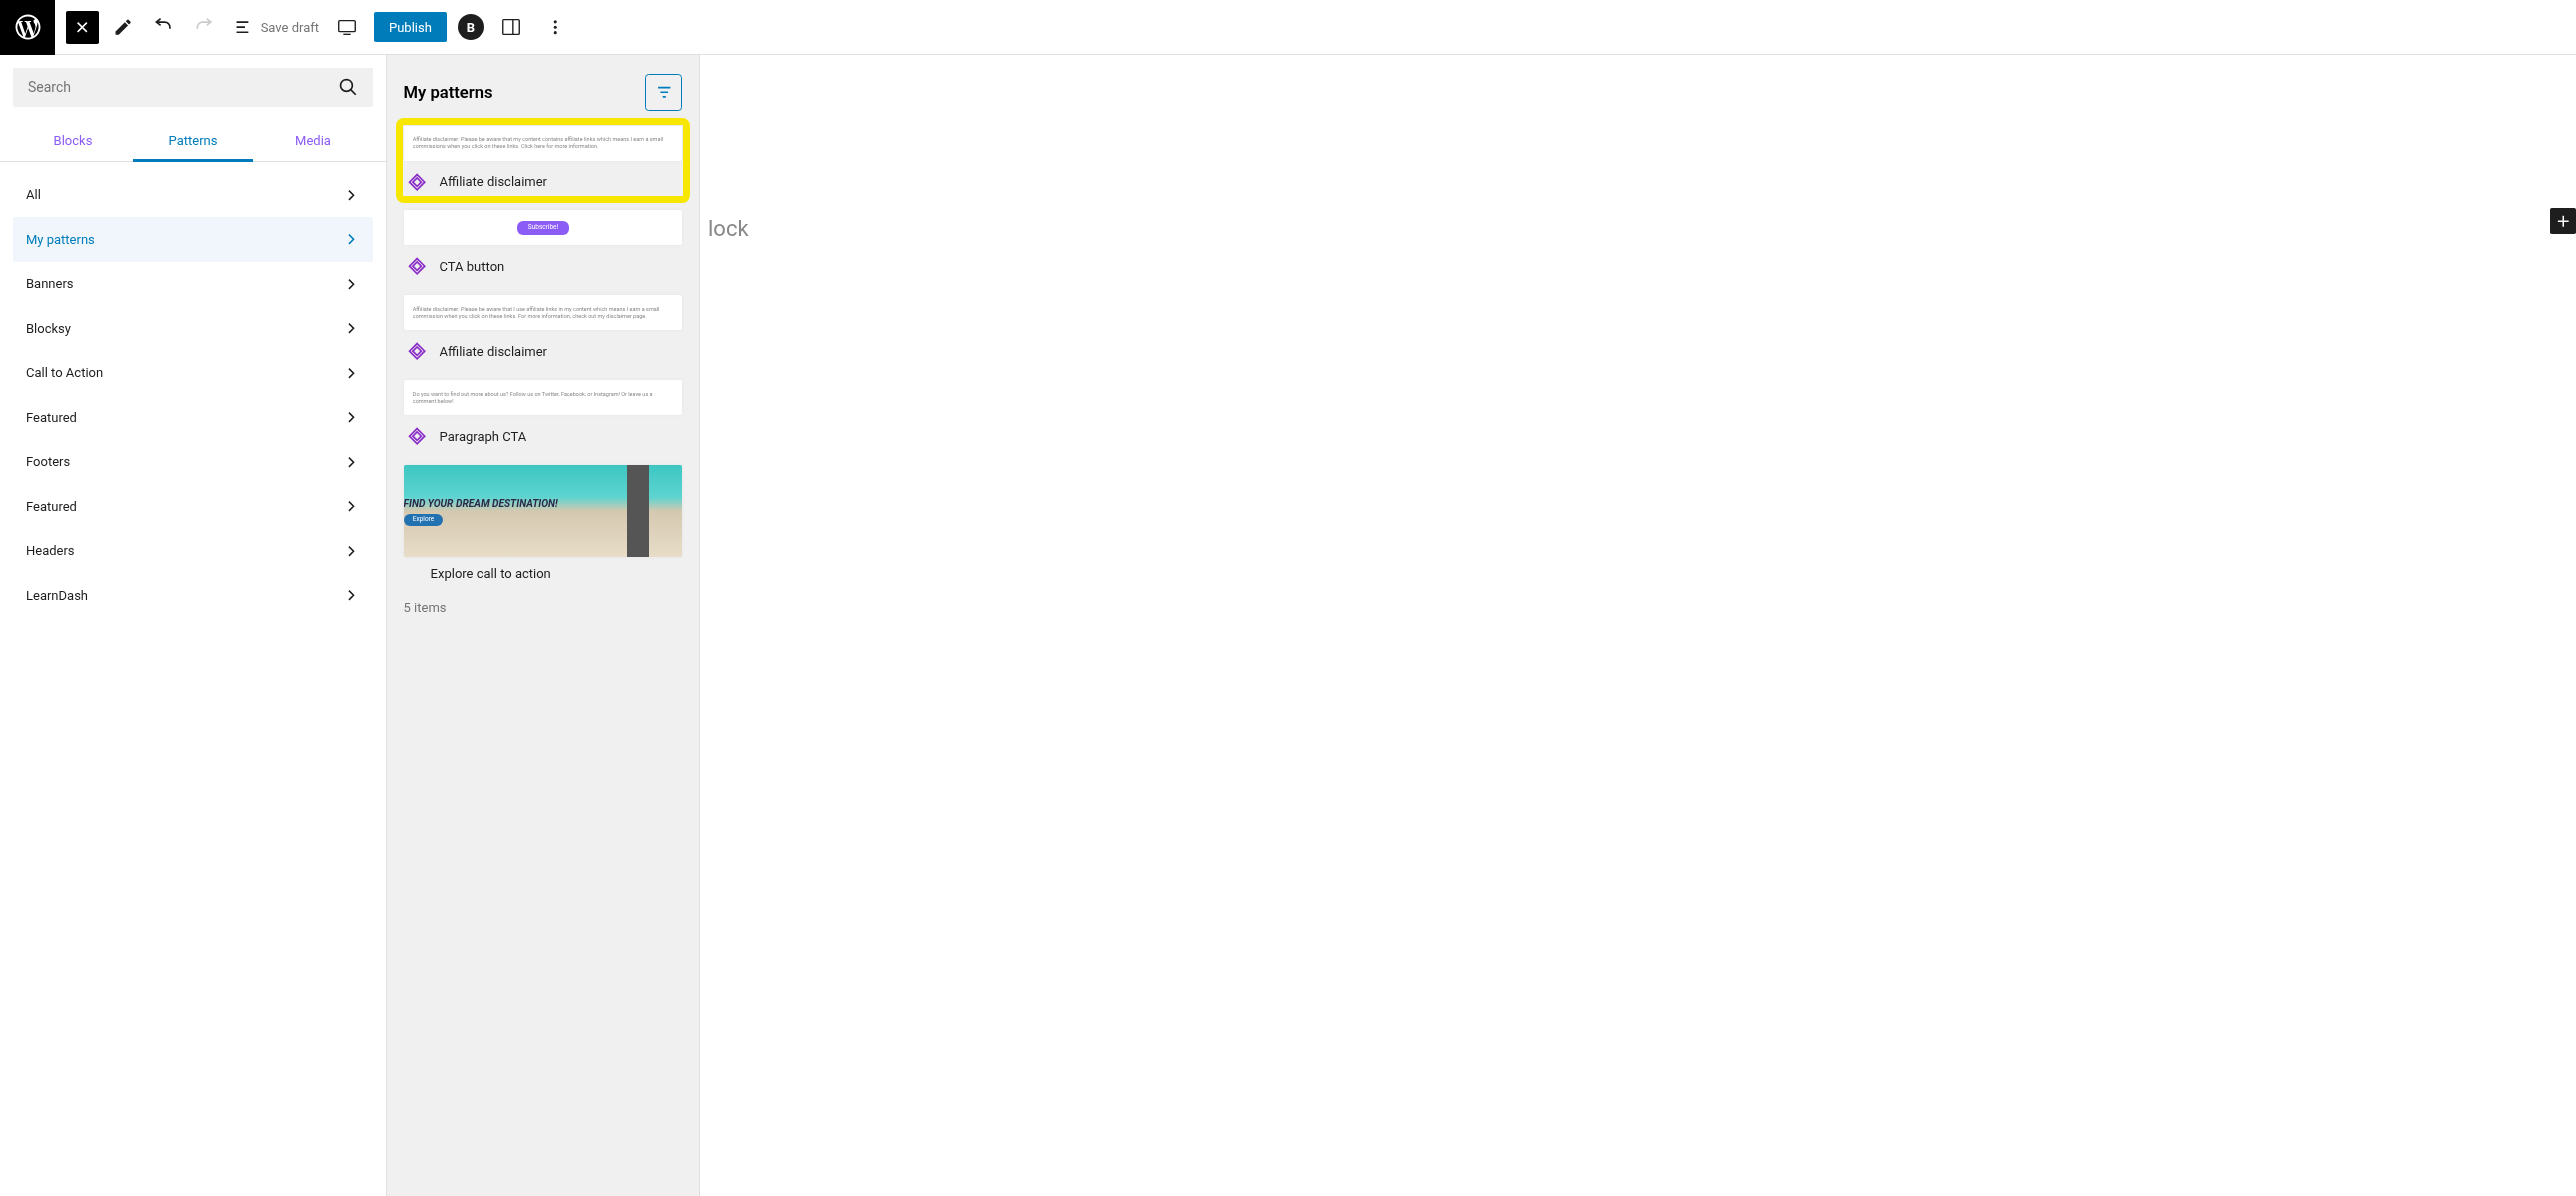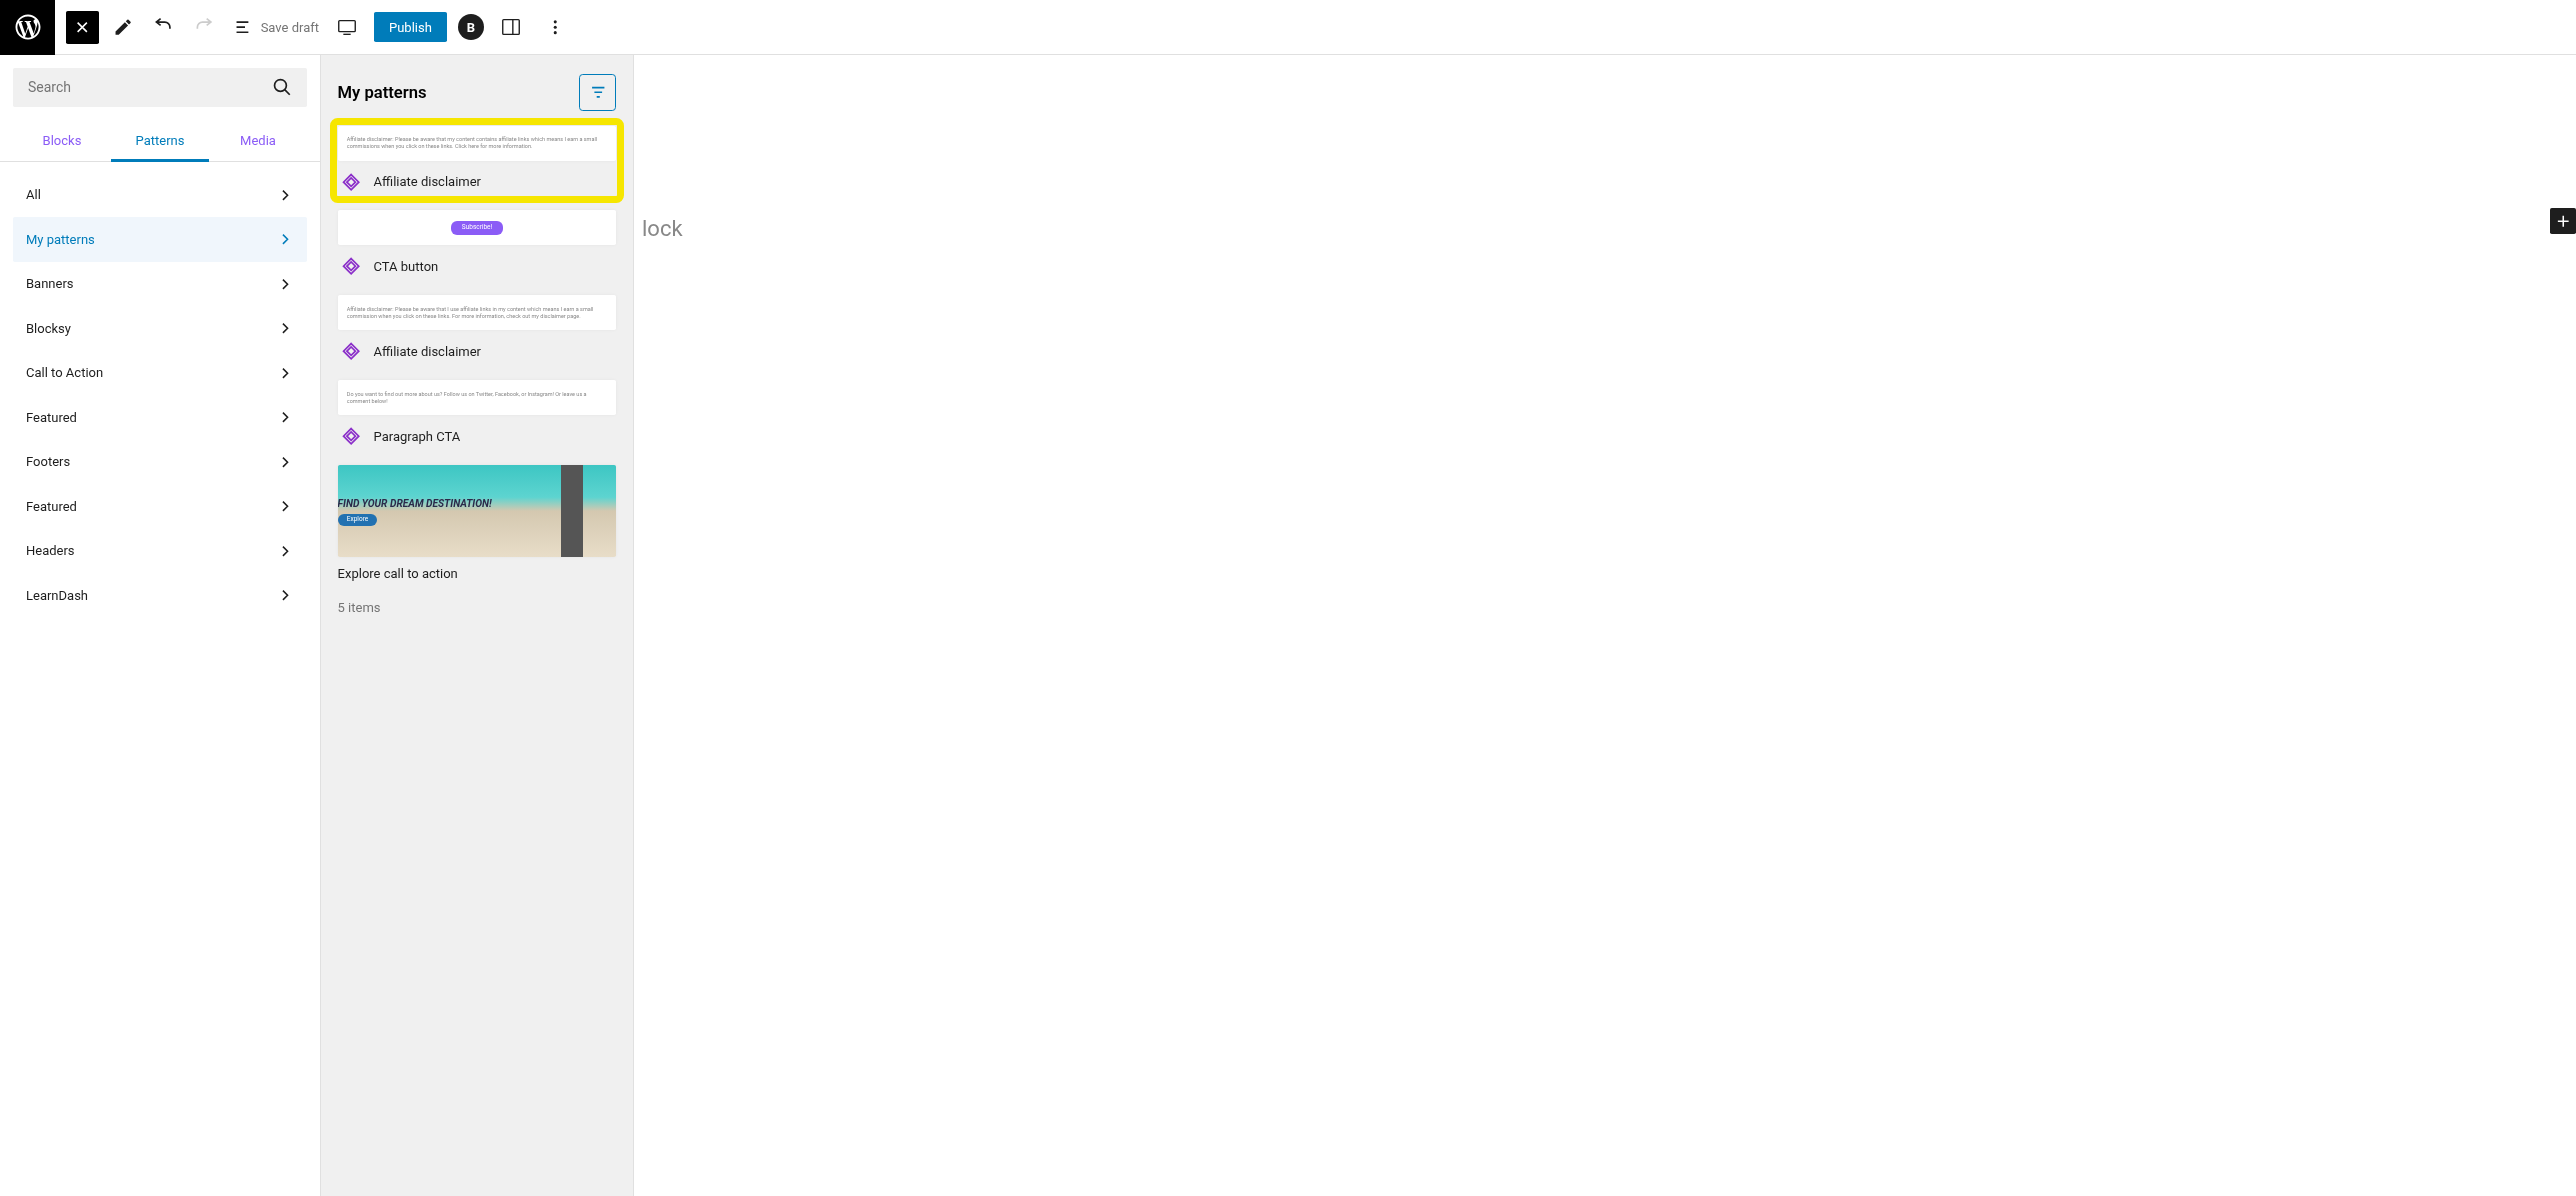--- a/index.html
+++ b/index.html
@@ -13,21 +13,21 @@
     .btn-square { width: 33px; height: 33px; display: flex; align-items: center; justify-content: center; border-radius: 1.8px; cursor: pointer; }
     .btn-close { background: #000; color: #fff; }
     .btn-icon { color: #1e1e1e; }
     .btn-icon.disabled { color: #bbb; }
     
     .save-draft { color: #757575; font-size: 13px; cursor: pointer; }
     .publish-btn { background: #007cba; color: #fff; padding: 7.4px 15px; border-radius: 1.8px; font-size: 13px; cursor: pointer; }
     .circle-btn { width: 26px; height: 26px; background: #1e1e1e; border-radius: 50%; display: flex; align-items: center; justify-content: center; color: #fff; font-weight: bold; font-size: 13px; }
     
     .main-layout { display: flex; height: calc(100vh - 55px); }
-    .sidebar-left { width: 321px; border-right: 0.9px solid #e0e0e0; display: flex; flex-direction: column; background: #fff; }
+    .sidebar-left { width: 387px; border-right: 0.9px solid #e0e0e0; display: flex; flex-direction: column; background: #fff; }
     .search-box { margin: 13px; background: #f0f0f0; border-radius: 1.8px; display: flex; align-items: center; padding: 9.2px 15px; }
     .search-box input { background: transparent; border: none; outline: none; flex: 1; font-size: 14px; color: #757575; }
     .search-box input::placeholder { color: #757575; }
     
     .tabs { display: flex; border-bottom: 0.9px solid #e0e0e0; padding: 0 13px; }
     .tab { flex: 1; text-align: center; padding: 13px 0; font-size: 13px; color: #8b5cf6; cursor: pointer; position: relative; }
     .tab.active { color: #007cba; }
     .tab.active::after { content: ''; position: absolute; bottom: -0.9px; left: 0; right: 0; height: 2.8px; background: #007cba; }
     
     .categories { flex: 1; overflow-y: auto; padding: 11px 13px; }
@@ -47,21 +47,21 @@
     .pattern-preview.button-preview { justify-content: center; padding: 7.4px; }
     .pattern-preview.image-preview { padding: 0; height: 92px; overflow: hidden; position: relative; background: linear-gradient(180deg, #3dc6c3 0%, #5dd4d0 35%, #d4c8b0 50%, #e8ddc8 100%); }
     .preview-cta-btn { background: #8b5cf6; color: #fff; padding: 2.8px 11px; border-radius: 6px; font-size: 6.5px; }
     .preview-road { position: absolute; right: 12%; top: 0; bottom: 0; width: 22px; background: #555; }
     .preview-overlay { position: absolute; inset: 0; display: flex; flex-direction: column; align-items: flex-start; justify-content: center; color: #2a2a4a; font-weight: bold; font-style: italic; font-size: 10.2px; }
     .preview-explore-btn { background: #2271b1; color: #fff; padding: 1.8px 9.2px; border-radius: 9.2px; font-size: 6.5px; margin-top: 3.7px; font-style: normal; font-weight: normal; }
     
     .pattern-label { display: flex; align-items: center; gap: 12px; padding: 11px 3.7px 3.7px; }
     .pattern-icon { color: #8b2fc9; flex-shrink: 0; }
     .pattern-name { font-size: 13px; color: #1e1e1e; }
-    .explore-label { padding: 9.2px 0 3.7px; font-size: 13px; color: #1e1e1e; }
+    .explore-label { padding: 9.2px 0 3.7px; font-size: 13px; color: #1e1e1e; margin-left: 27px; }
     .item-count { font-size: 13px; color: #757575; margin-top: 15px; }
     
     .editor-canvas { flex: 1; position: relative; padding: 22px; }
     .type-prompt { position: absolute; top: 161px; left: 8px; font-size: 22px; color: #888; }
     .add-block-btn { position: absolute; top: 153px; right: 0; width: 26px; height: 26px; background: #1e1e1e; color: #fff; display: flex; align-items: center; justify-content: center; border-radius: 1.8px; cursor: pointer; font-size: 20.3px; }
   </style>
 </head>
 <body>
 
 <div class="toolbar">

